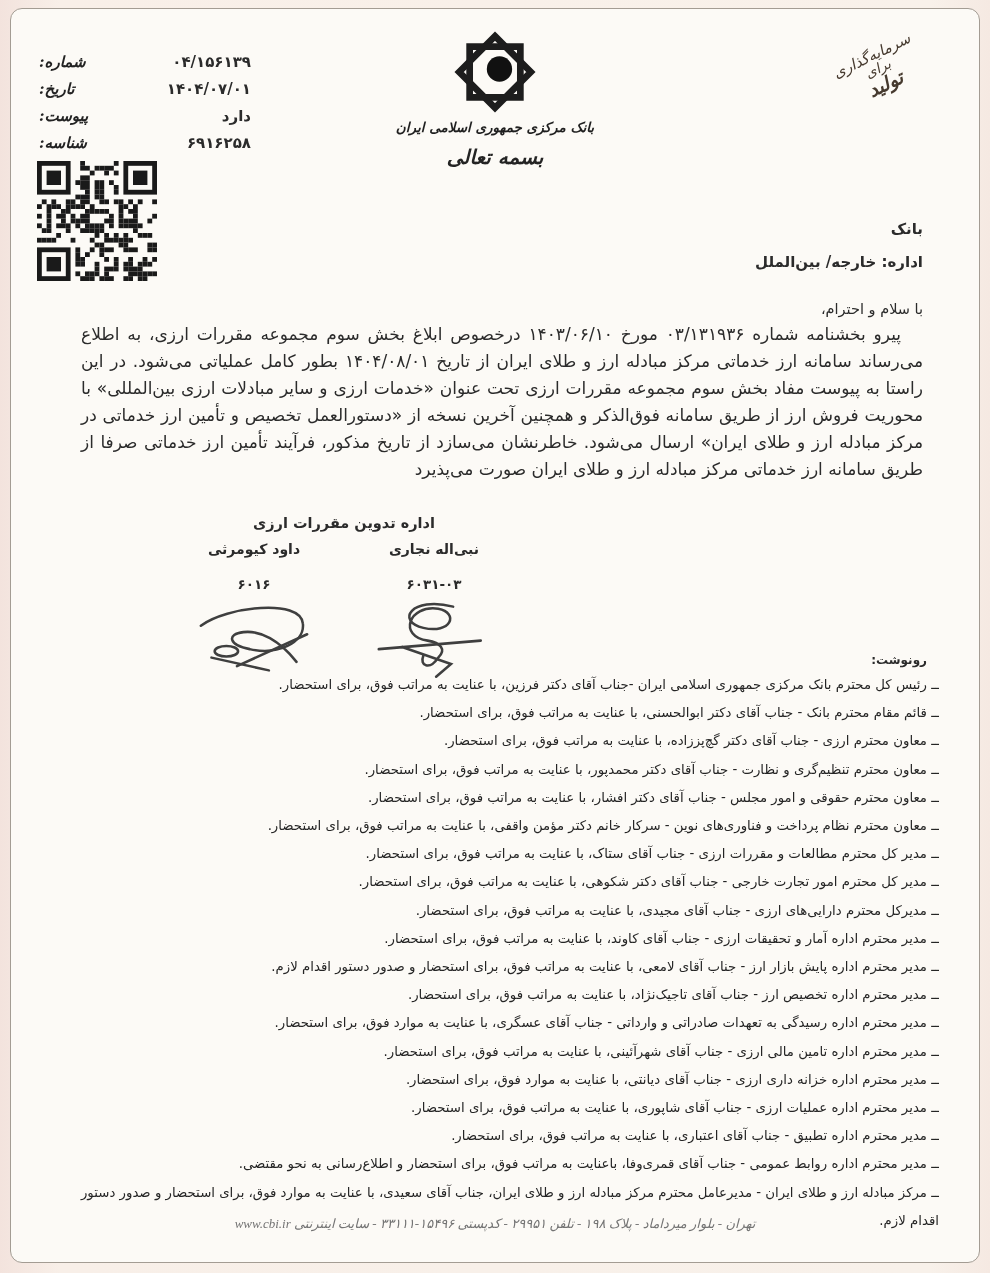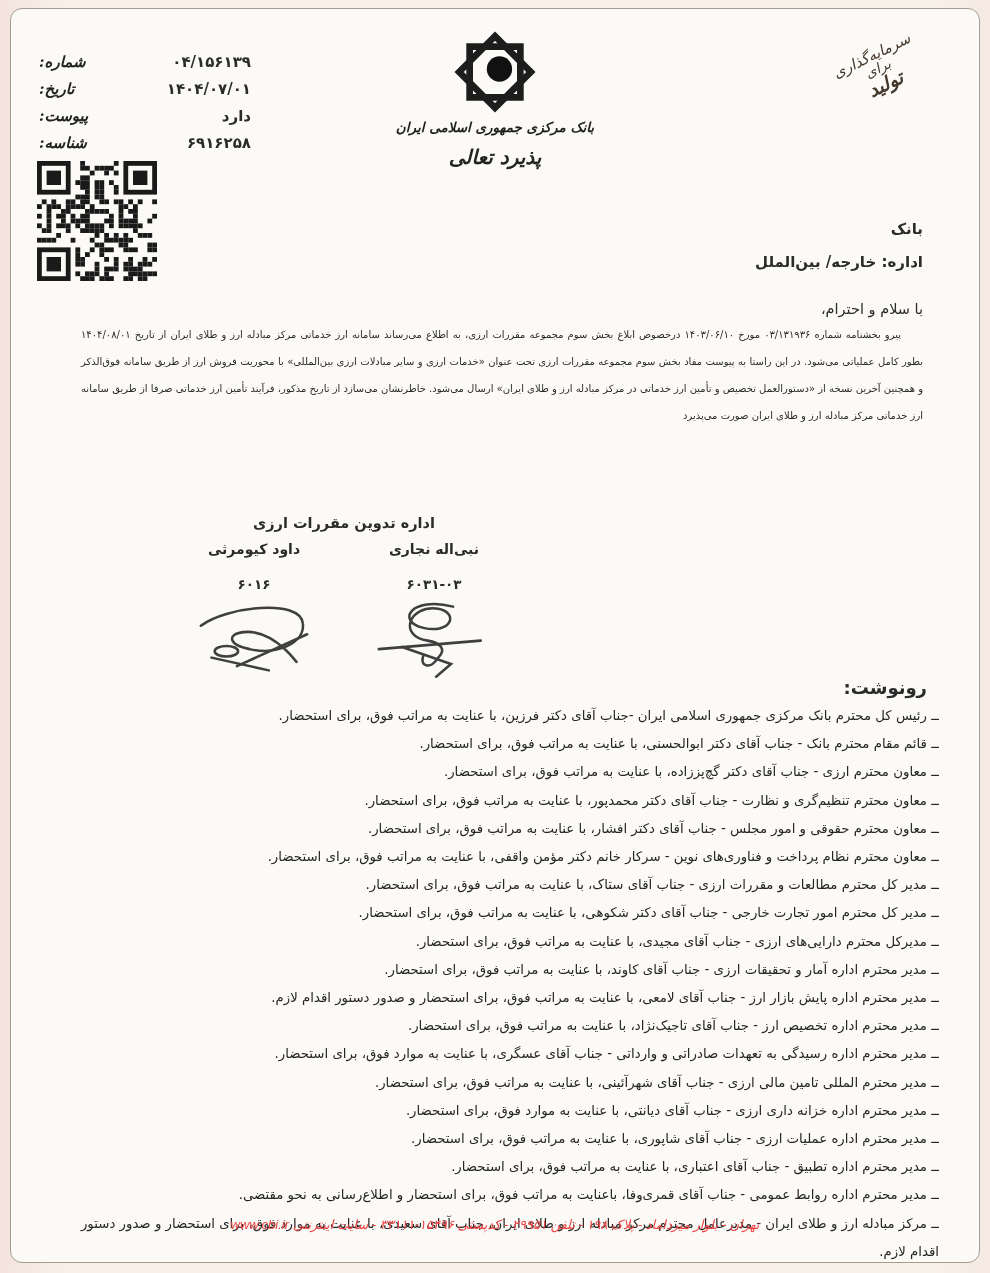--- a/index.html
+++ b/index.html
@@ -35,41 +35,41 @@
   .slogan .s2 { font-size:14px; display:block; margin-top:-3px; }
   .slogan .s3 { font-size:19px; font-weight:bold; display:block; margin-top:-2px; }
 
   
   .recipient { position:absolute; top:204px; right:56px; text-align:right; }
   .recipient div { font-size:15px; font-weight:bold; line-height:33px; }
 
   
   .letter-body { position:absolute; top:292px; right:56px; left:56px; }
   .greeting { font-size:14.5px; margin-bottom:4px; }
-  .para1 { font-size:10px; line-height:27px; text-align:justify; text-indent:22px;margin-left:14px; }
+  .para1 { font-size:17px; line-height:27px; text-align:justify; text-indent:22px;margin-left:14px; }
   .para2 { font-size:14.7px; line-height:27px; text-indent:22px; }
 
   
   .sig-block { position:absolute; top:506px; left:168px; width:330px; text-align:center; }
   .sig-dept { font-size:14.5px; font-weight:bold; margin-bottom:10px; }
   .sig-row { display:flex; flex-direction:row-reverse; justify-content:space-between; }
   .signer { width:150px; text-align:center; }
   .signer .nm { font-size:14px; font-weight:bold;text-align:center; }
   .signer .cd { font-size:13.5px; font-weight:bold; margin-top:19px; letter-spacing:1px; }
   .scribble { width:140px; height:85px; margin-top:4px; }
   .scribble path, .scribble ellipse { fill:none; stroke:#3f3f3f; stroke-width:2.4; stroke-linecap:round; }
 
   
   .cc-block { position:absolute; top:644px; right:40px; left:40px; direction:rtl; }
-  .cc-title { font-size:18px; font-weight:bold; margin-bottom:4px; margin-right:12px;margin-top:24px; }
+  .cc-title { font-size:12px; font-weight:bold; margin-bottom:4px; margin-right:12px; }
   .cc-item { font-size:13.3px; line-height:28.2px; text-align:right; color:#252525; }
 
   
   .footer { position:absolute; bottom:30px; left:0; right:0; text-align:center;
-    font-size:13px; font-style:italic; font-family:Liberation Sans, sans-serif; color:#ef4444; direction:rtl; }
+    font-size:13px; font-style:italic; font-family:Liberation Serif, serif; color:#737373; direction:rtl; }
 </style>
 </head>
 <body>
 
 <div class="card">
 
   <div class="hdr-fields">
     <div class="hdr-row">
       <span class="hdr-label">شماره:</span>
       <span class="hdr-value">۰۴/۱۵۶۱۳۹</span>
@@ -303,21 +303,21 @@
 
   <div class="logo-block">
     <svg class="logo-svg" viewBox="0 0 110 110" xmlns="http://www.w3.org/2000/svg">
       <g fill="none" stroke="#1d1d1d" stroke-width="9">
         <polygon points="55,7 103,55 55,103 7,55"></polygon>
         <polygon points="21,21 89,21 89,89 21,89"></polygon>
       </g>
       <circle cx="61" cy="51" r="17" fill="#111"></circle>
     </svg>
     <div class="bank-name">بانک مرکزی جمهوری اسلامی ایران</div>
-    <div class="bismillah">پذیرد تعالی</div>
+    <div class="bismillah">بسمه تعالی</div>
   </div>
 
   <div class="slogan">
     <span class="s1">سرمایه‌گذاری</span>
     <span class="s2">برای</span>
     <span class="s3">تولید</span>
   </div>
 
   <div class="recipient">
     <div>بانک</div>
@@ -360,21 +360,21 @@
     <div class="cc-item">ــ معاون محترم تنظیم‌گری و نظارت - جناب آقای دکتر محمدپور، با عنایت به مراتب فوق، برای استحضار.</div>
     <div class="cc-item">ــ معاون محترم حقوقی و امور مجلس - جناب آقای دکتر افشار، با عنایت به مراتب فوق، برای استحضار.</div>
     <div class="cc-item">ــ معاون محترم نظام پرداخت و فناوری‌های نوین - سرکار خانم دکتر مؤمن واقفی، با عنایت به مراتب فوق، برای استحضار.</div>
     <div class="cc-item">ــ مدیر کل محترم مطالعات و مقررات ارزی - جناب آقای ستاک، با عنایت به مراتب فوق، برای استحضار.</div>
     <div class="cc-item">ــ مدیر کل محترم امور تجارت خارجی - جناب آقای دکتر شکوهی، با عنایت به مراتب فوق، برای استحضار.</div>
     <div class="cc-item">ــ مدیرکل محترم دارایی‌های ارزی - جناب آقای مجیدی، با عنایت به مراتب فوق، برای استحضار.</div>
     <div class="cc-item">ــ مدیر محترم اداره آمار و تحقیقات ارزی - جناب آقای کاوند، با عنایت به مراتب فوق، برای استحضار.</div>
     <div class="cc-item">ــ مدیر محترم اداره پایش بازار ارز - جناب آقای لامعی، با عنایت به مراتب فوق، برای استحضار و صدور دستور اقدام لازم.</div>
     <div class="cc-item">ــ مدیر محترم اداره تخصیص ارز - جناب آقای تاجیک‌نژاد، با عنایت به مراتب فوق، برای استحضار.</div>
     <div class="cc-item">ــ مدیر محترم اداره رسیدگی به تعهدات صادراتی و وارداتی - جناب آقای عسگری، با عنایت به موارد فوق، برای استحضار.</div>
-    <div class="cc-item">ــ مدیر محترم المللی تامین مالی ارزی - جناب آقای شهرآئینی، با عنایت به مراتب فوق، برای استحضار.</div>
+    <div class="cc-item">ــ مدیر محترم اداره تامین مالی ارزی - جناب آقای شهرآئینی، با عنایت به مراتب فوق، برای استحضار.</div>
     <div class="cc-item">ــ مدیر محترم اداره خزانه داری ارزی - جناب آقای دیانتی، با عنایت به موارد فوق، برای استحضار.</div>
     <div class="cc-item">ــ مدیر محترم اداره عملیات ارزی - جناب آقای شاپوری، با عنایت به مراتب فوق، برای استحضار.</div>
     <div class="cc-item">ــ مدیر محترم اداره تطبیق - جناب آقای اعتباری، با عنایت به مراتب فوق، برای استحضار.</div>
     <div class="cc-item">ــ مدیر محترم اداره روابط عمومی - جناب آقای قمری‌وفا، باعنایت به مراتب فوق، برای استحضار و اطلاع‌رسانی به نحو مقتضی.</div>
     <div class="cc-item">ــ مرکز مبادله ارز و طلای ایران - مدیرعامل محترم مرکز مبادله ارز و طلای ایران، جناب آقای سعیدی، با عنایت به موارد فوق، برای استحضار و صدور دستور اقدام لازم.</div>
   </div>
 
   <div class="footer">تهران - بلوار میرداماد - پلاک ۱۹۸ - تلفن ۲۹۹۵۱ - کدپستی ۱۵۴۹۶-۳۳۱۱۱ - سایت اینترنتی www.cbi.ir</div>
 
 </div>

